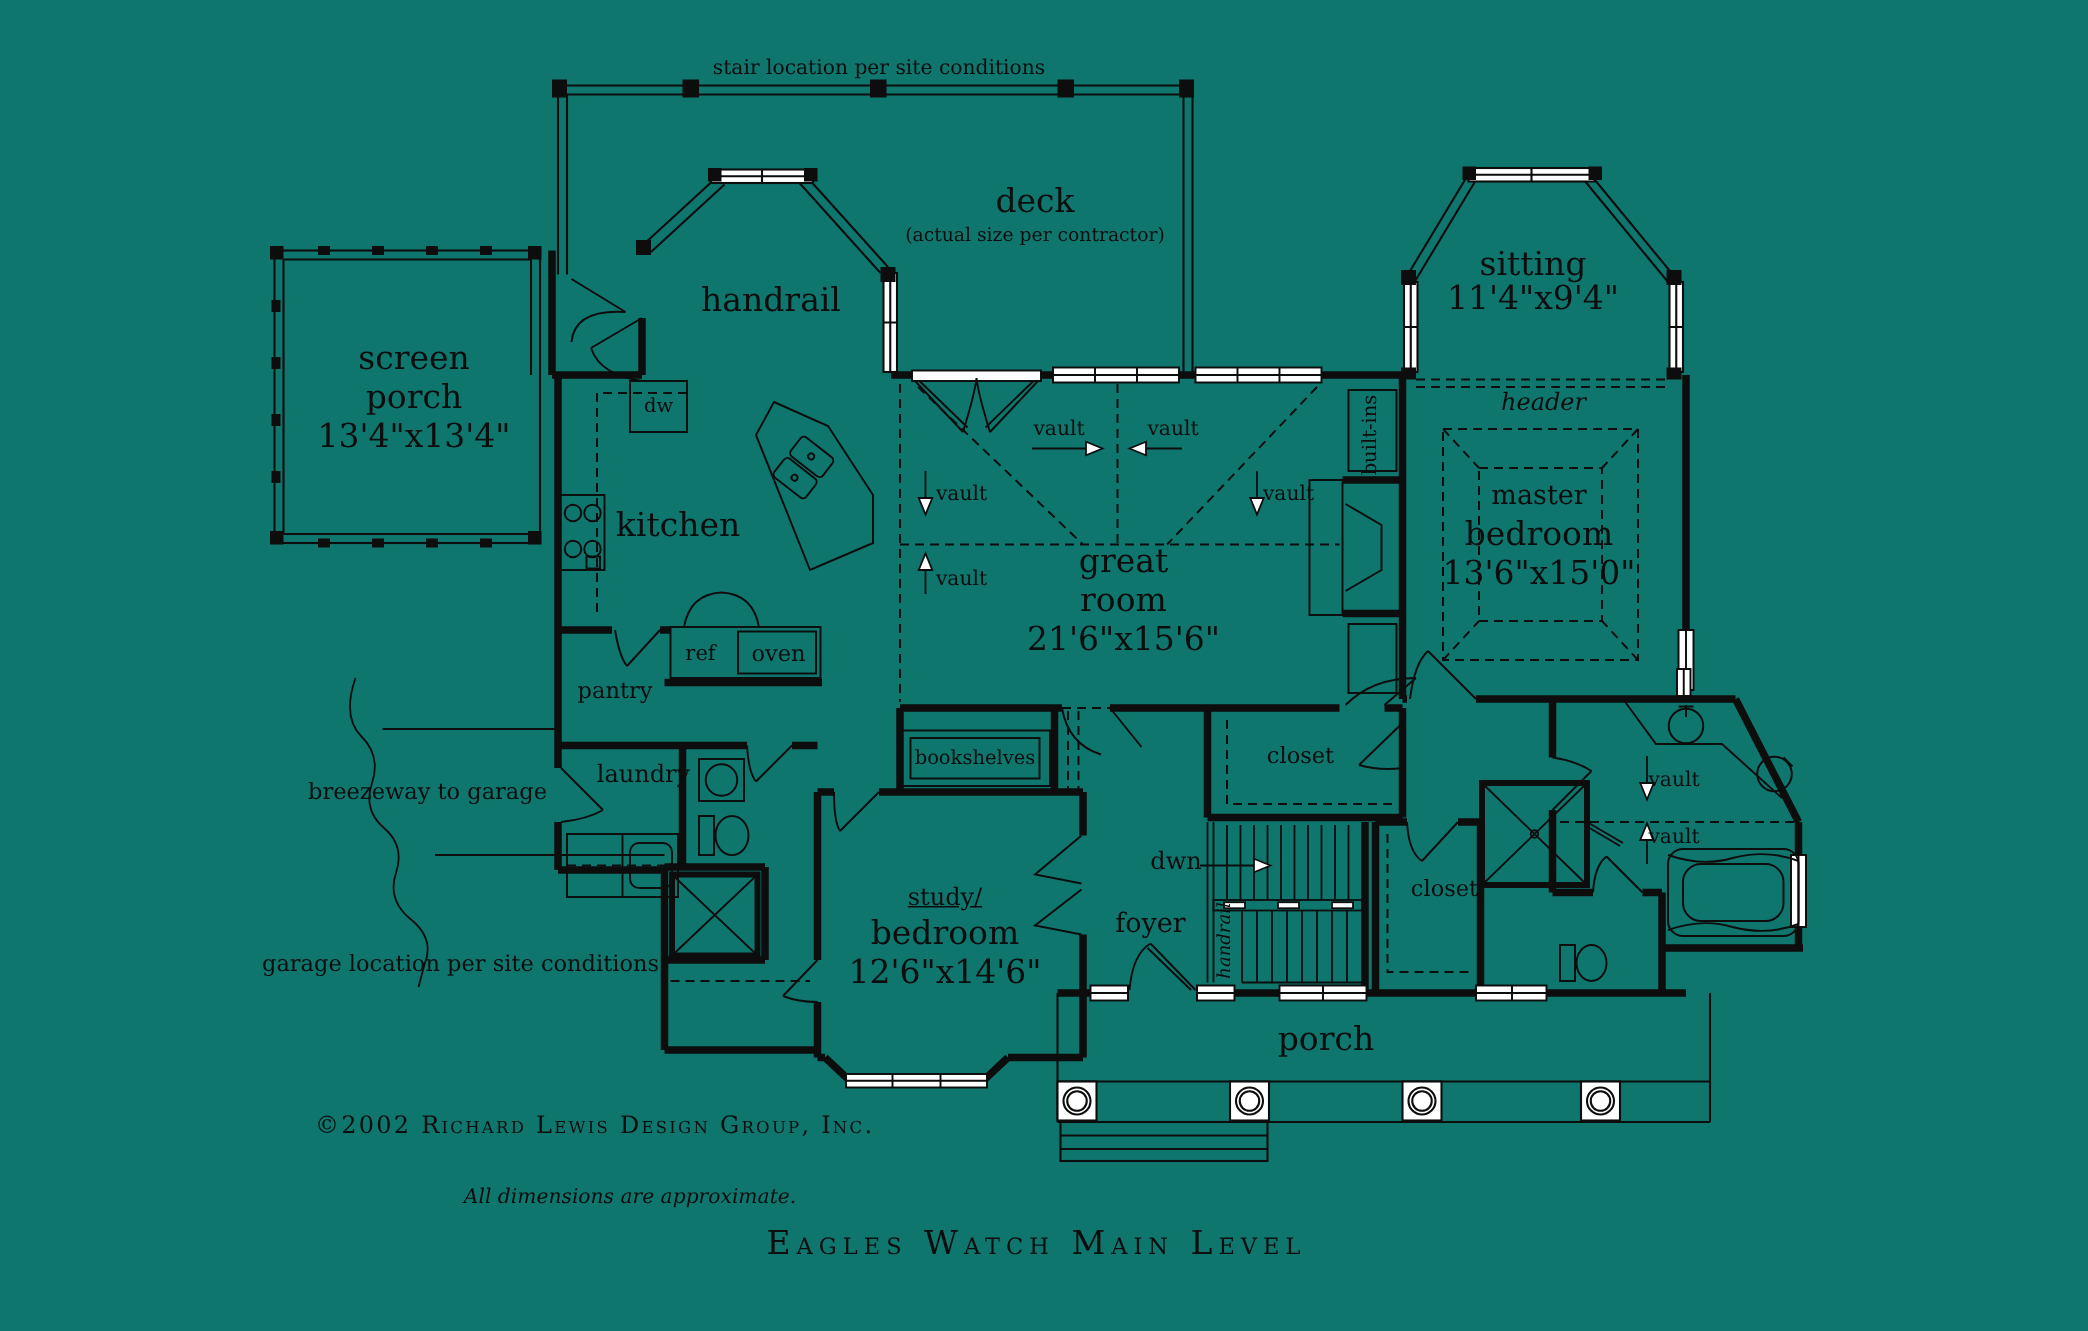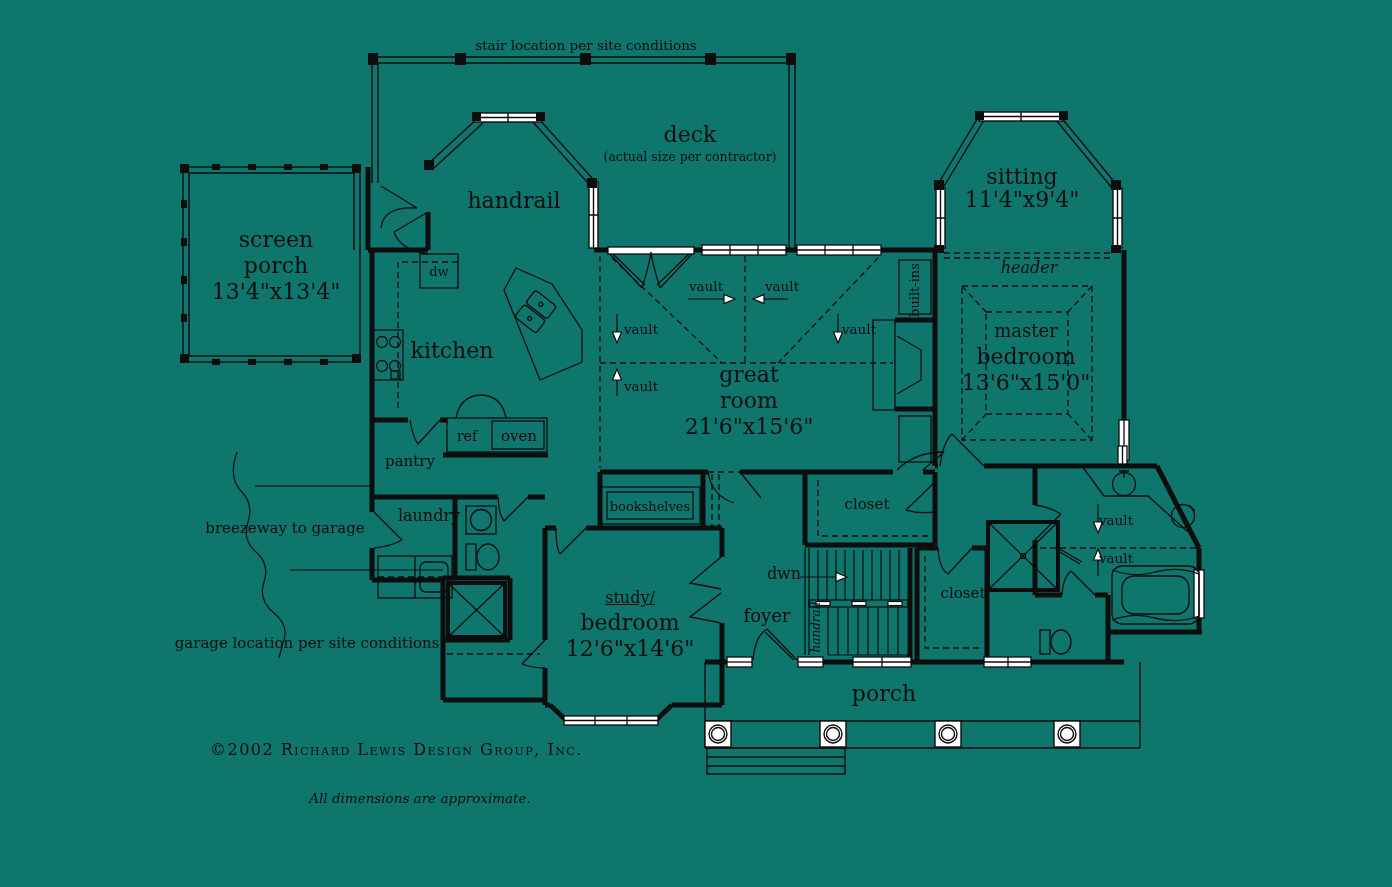--- a/index.html
+++ b/index.html
@@ -371,14 +371,15 @@
 <div class="lbl" style="left:630px;top:623px;font-size:22px;">bedroom</div>
 <div class="lbl" style="left:630px;top:649px;font-size:22px;">12'6"x14'6"</div>
 
 <div class="lbl" style="left:767px;top:616px;font-size:18px;text-align:center;">foyer</div>
 <div class="lbl rot ital" style="left:816px;top:627px;font-size:12px;">handrail</div>
 <div class="lbl" style="left:307px;top:643px;font-size:15px;">garage location per site conditions</div>
 <div class="lbl" style="left:884px;top:694px;font-size:22px;">porch</div>
 
 <div class="lbl leftal caps" style="left:210px;top:750px;font-size:16px;letter-spacing:1.5px;">©2002 Richard Lewis Design Group, Inc.</div>
 <div class="lbl ital" style="left:420px;top:799px;font-size:13.5px;">All dimensions are approximate.</div>
+<div class="lbl caps" style="left:691px;top:830px;font-size:22px;letter-spacing:4px;">Eagles Watch Main Level</div>
 
 </div>
 
 </body></html>

